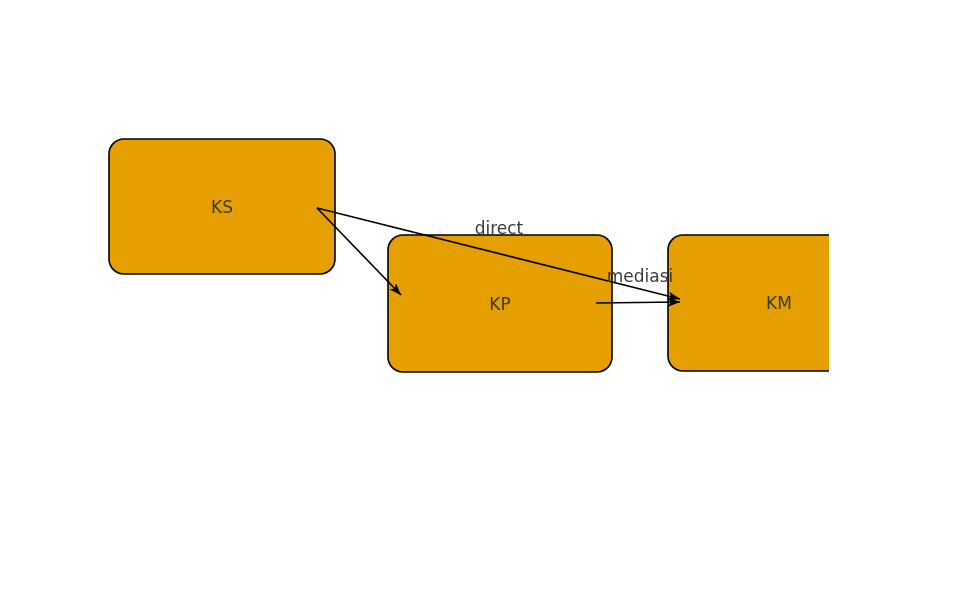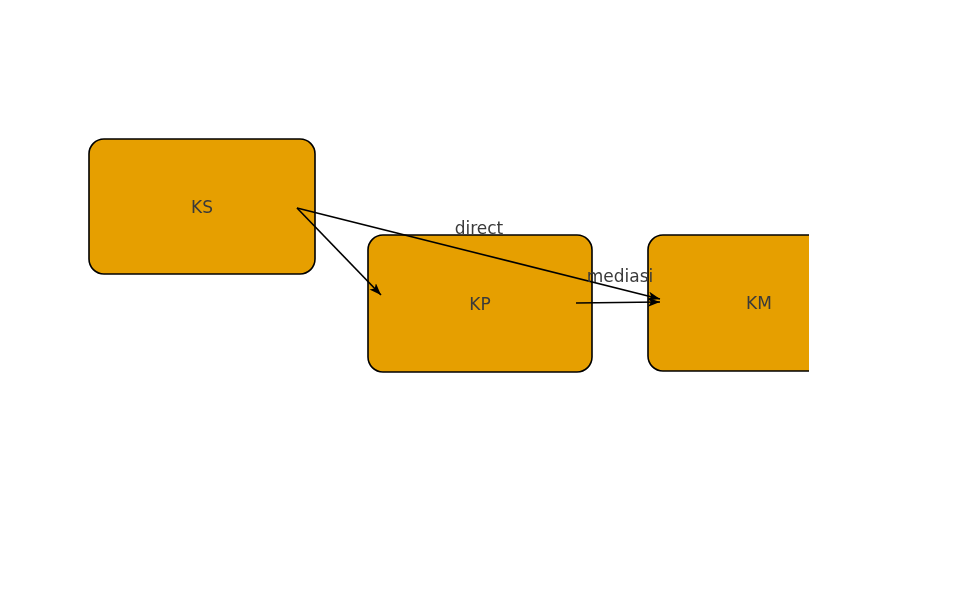--- a/index.html
+++ b/index.html
@@ -7,20 +7,21 @@
     padding: 0;
     background: #ffffff;
   }
   .canvas {
     position: relative;
     width: 809px;
     height: 607px;
     background: #ffffff;
     overflow: hidden;
     font-family: "DejaVu Sans", "Liberation Sans", sans-serif;
+    margin-left: 20px;
   }
   .canvas svg {
     position: absolute;
     left: 0;
     top: 0;
   }
   .node-rect {
     stroke-width: 1.6px;
   }
   .node-label {

